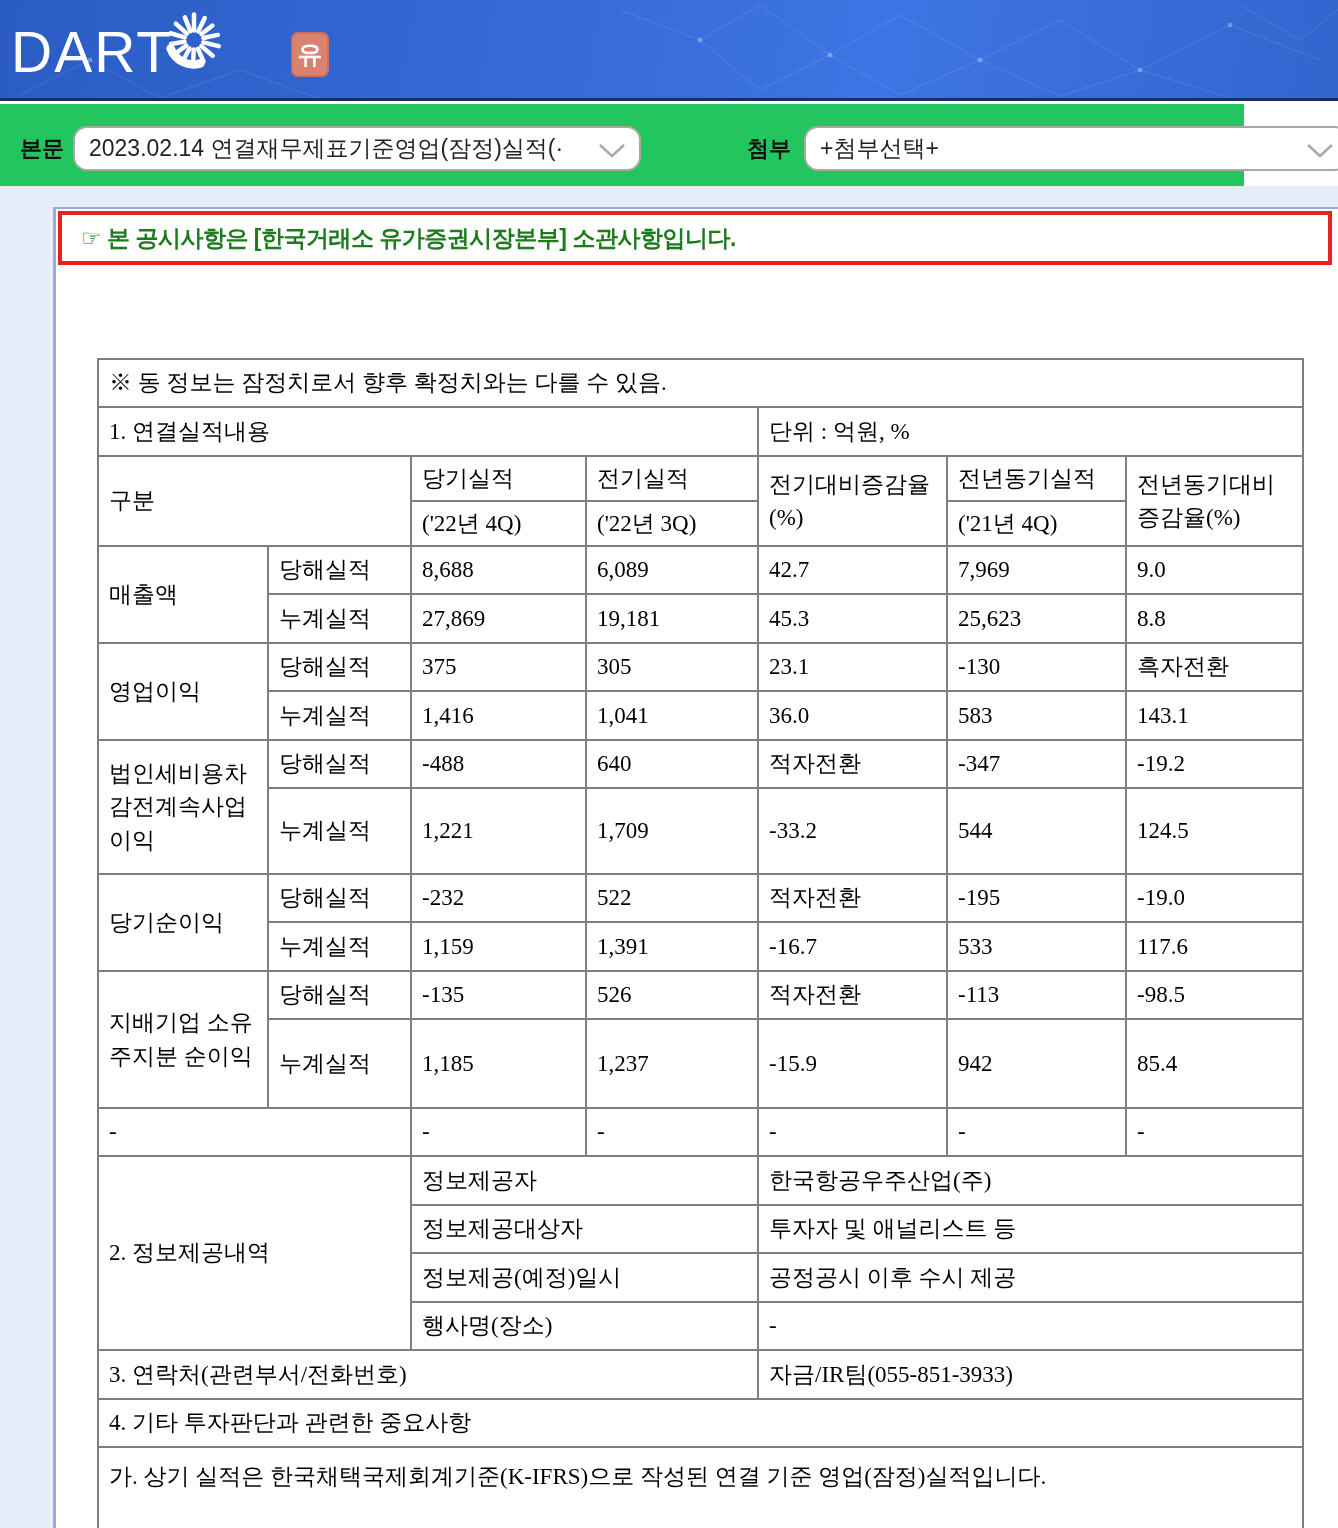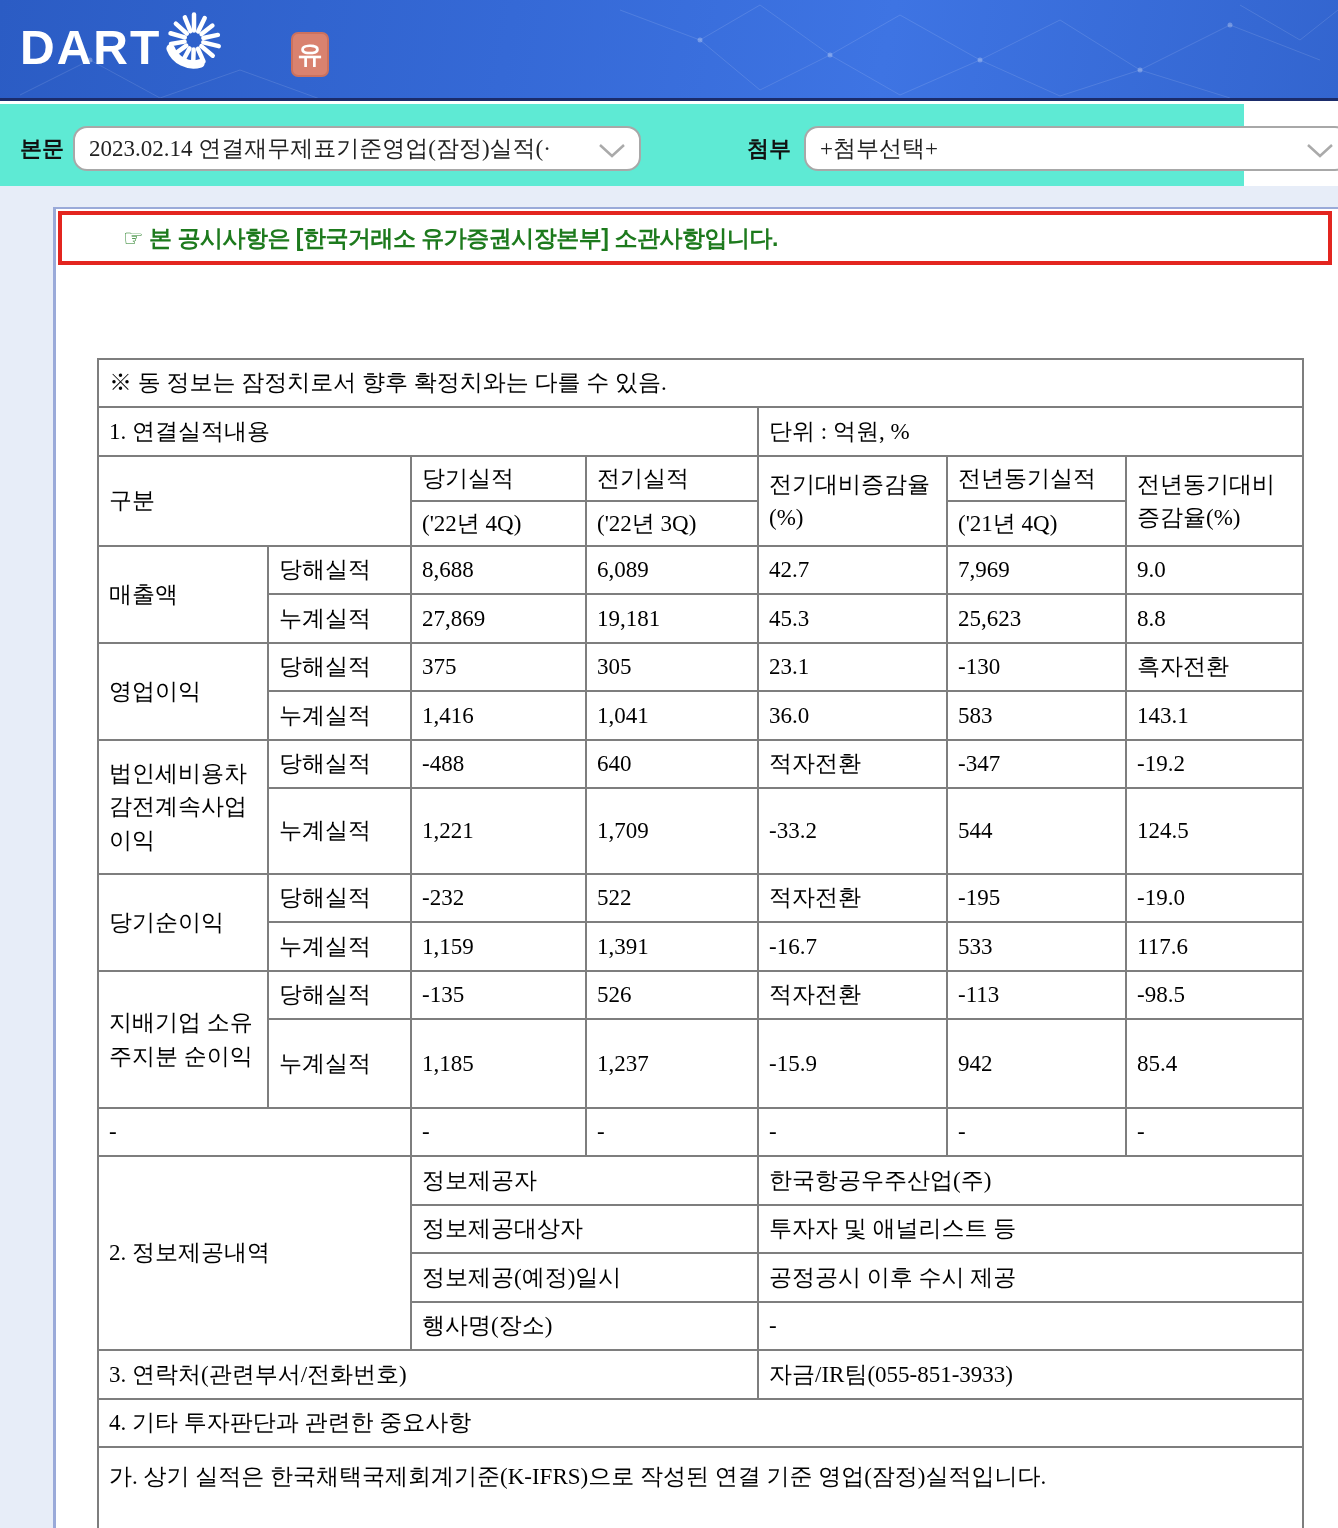--- a/index.html
+++ b/index.html
@@ -4,52 +4,52 @@
 <style>
   * { margin:0; padding:0; box-sizing:border-box; }
   html,body { width:1338px; height:1528px; overflow:hidden; background:#ffffff;
     font-family:"Liberation Sans","DejaVu Sans",sans-serif; }
 
   
   .app-header { position:absolute; left:0; top:0; width:1338px; height:101px;
     background:linear-gradient(100deg,#2b5cc4 0%,#3569d6 38%,#3e74e3 66%,#3365cf 100%);
     border-bottom:3px solid #1b2c6b; overflow:hidden; }
   .net-svg { position:absolute; left:0; top:0; width:1338px; height:101px; }
-  .dart-logo { position:absolute; left:20px; top:24px; color:#fff; font-weight:bold;
-    font-size:48px; letter-spacing:2px; line-height:1; }
+  .dart-logo { position:absolute; left:11px; top:24px; color:#fff; font-weight:normal;
+    font-size:57px; letter-spacing:2px; line-height:1; }
   .pinwheel { position:absolute; left:160px; top:6px; }
   .market-badge { position:absolute; left:291px; top:32px; width:38px; height:45px;
     background:#d9826f; border:2px solid #cb715e; border-radius:7px; color:#fff;
     font-size:25px; font-weight:bold; text-align:center; line-height:41px; }
   .company-name { position:absolute; left:345px; top:34px; color:#fff;
     font-size:39px; font-weight:bold; letter-spacing:1px; line-height:1; }
 
   
   .toolbar { position:absolute; left:0; top:104px; width:1244px; height:84px;
-    background:#5eead4; border-bottom:2px solid #15803d; }
+    background:#22c55e; border-bottom:2px solid #15803d; }
   .tb-label { position:absolute; top:30px; font-size:22px; font-weight:bold; color:#111; }
   .tb-label.doc { left:20px; }
   .tb-label.attach { left:747px; }
   .select { position:absolute; top:22px; height:45px; background:#fff;
     border:2px solid #a8a8a8; border-radius:14px;
-    font-family:Liberation Serif, serif; font-size:23px; color:#222;
+    font-family:Liberation Sans, sans-serif; font-size:23px; color:#222;
     line-height:41px; padding:0 44px 0 14px; white-space:nowrap; overflow:hidden; }
   .select.doc { left:73px; width:568px; }
   .select.attach { left:804px; width:545px; }
   .chev { position:absolute; right:14px; top:16px; }
 
   
   .page-lower { position:absolute; left:0; top:186px; width:1338px; height:1342px;
     background:#e7edf8; }
   .content-panel { position:absolute; left:53px; top:21px; width:1285px; height:1321px;
     background:#fff; border-top:2px solid #9aaad9; border-left:3px solid #9aaad9; }
 
   .notice-box { position:absolute; left:2px; top:2px; width:1274px; height:54px;
     border:4px solid #e3251f; background:#fff; display:flex; align-items:center;
-    padding-left:61px; }
+    padding-left:19px; }
   .notice-text { color:#1d7a1d; font-size:23px; font-weight:bold; letter-spacing:-0.5px; }
 
   .doc-title { position:absolute; left:46px; top:74px; color:#000;
     font-family:"Liberation Serif","DejaVu Serif",serif; font-size:34px; font-weight:bold;
     letter-spacing:1px; }
 
   
   .doc-table { position:absolute; left:41px; top:149px; width:1205px;
     border-collapse:collapse; table-layout:fixed;
     font-family:"Liberation Serif","DejaVu Serif",serif; font-size:23px; color:#000; }

